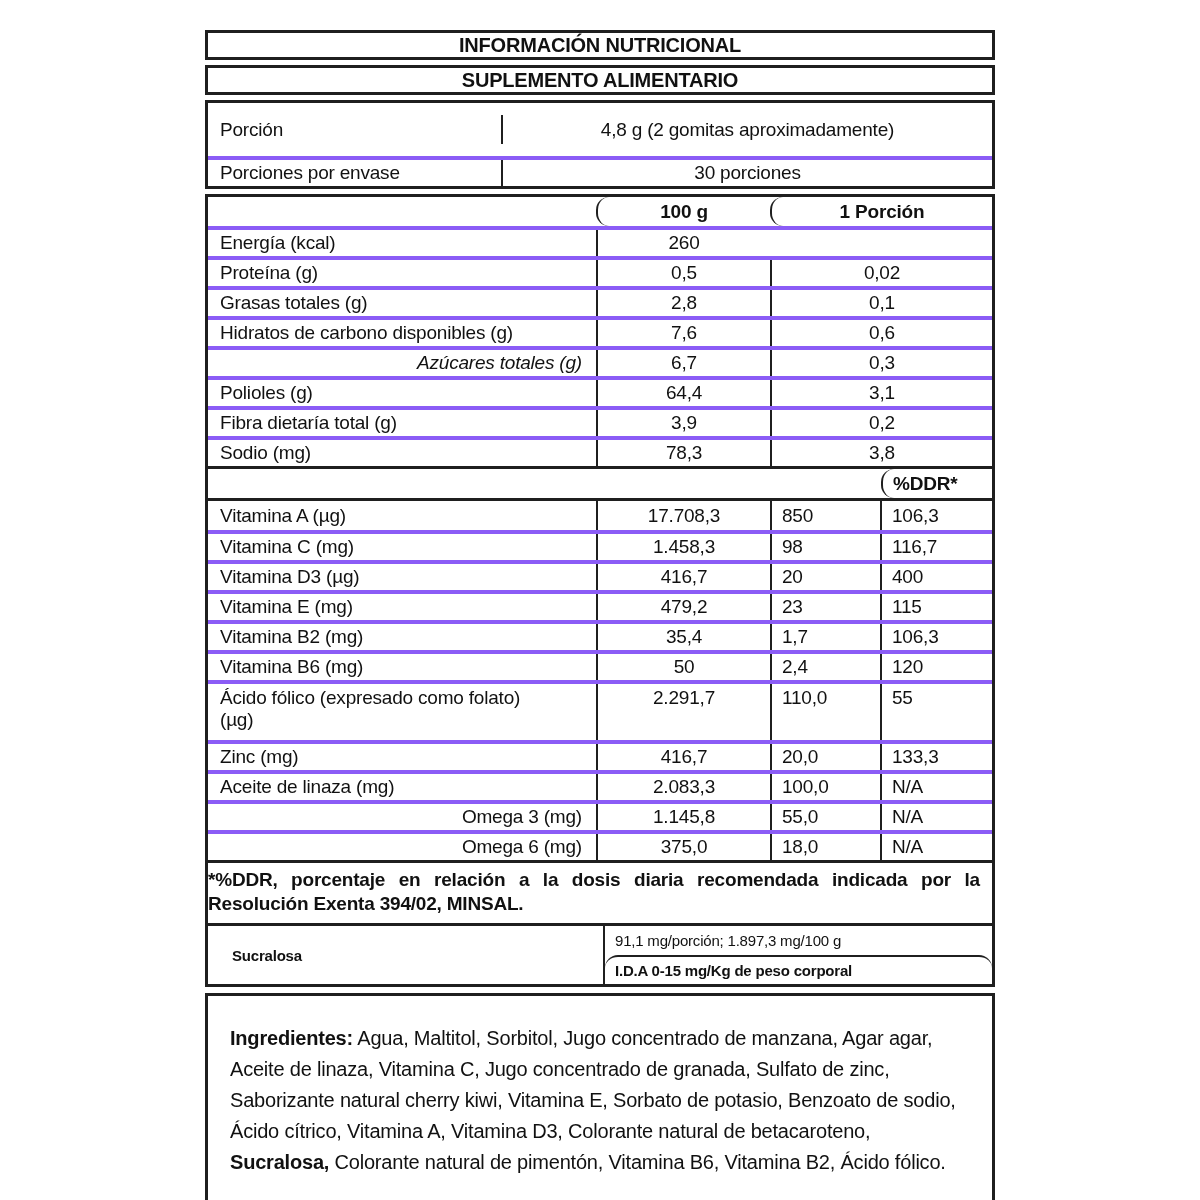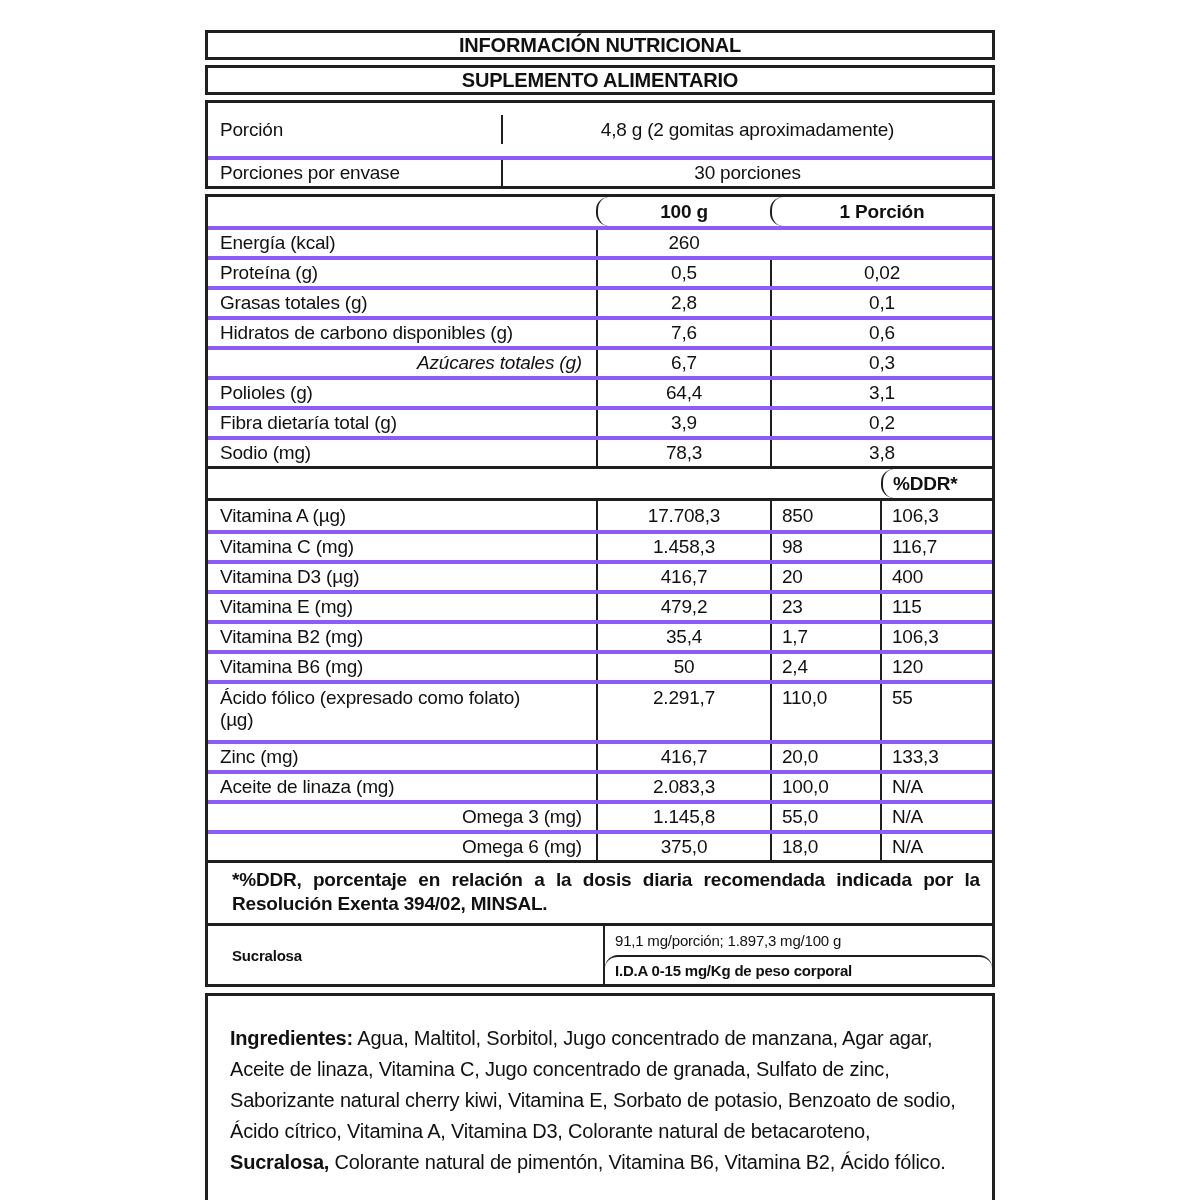--- a/index.html
+++ b/index.html
@@ -41,21 +41,21 @@
   .lft  { justify-content: flex-start; padding: 2px 6px 2px 10px; }
   .rgt  { justify-content: flex-end; padding: 2px 14px 2px 8px; }
   .bold { font-weight: bold; border-radius: 13px; }
   .ital { font-style: italic; }
   .pre  { white-space: pre-line; }
   .top-align .cell { align-items: flex-start; padding-top: 3px; }
 
   .footnote {
     font-weight: bold; font-size: 19px;
     text-align: justify;
-    padding: 5px 12px 7px 24px;
+    padding: 5px 12px 7px 0;
     line-height: 24px;
   }
 
   .sucra-grid { display: grid; grid-template-columns: 395px 1fr; }
   .sucra-label {
     display: flex; align-items: center;
     padding: 2px 8px 2px 24px;
     font-size: 15px; font-weight: bold;
   }
   .sucra-vals { border-left: 2px solid #1f1f1f; }

